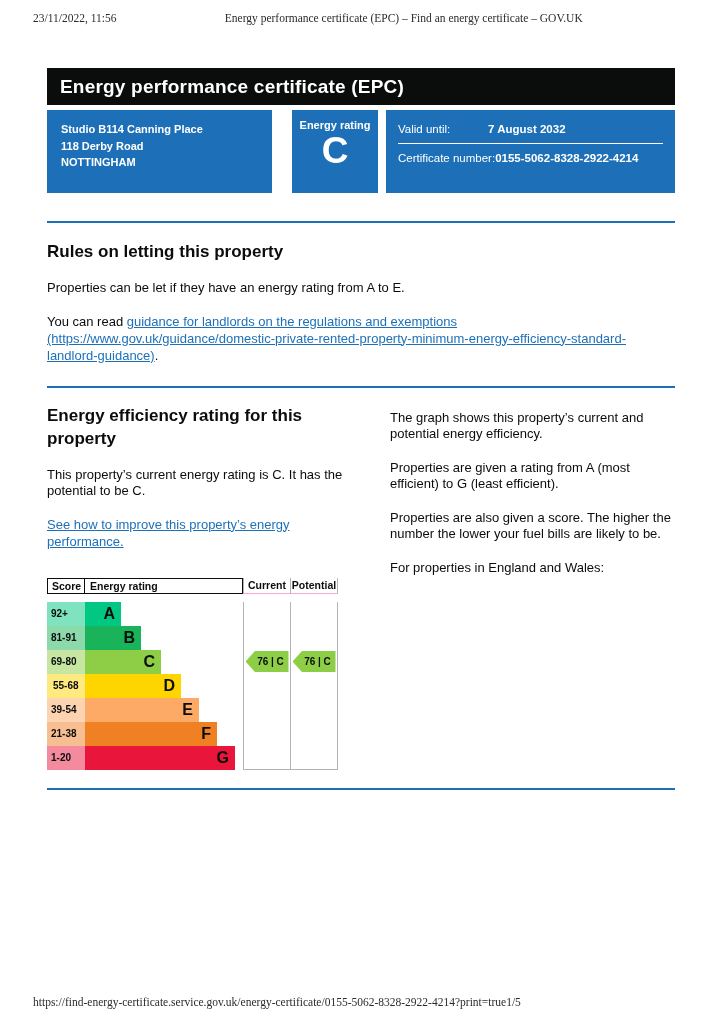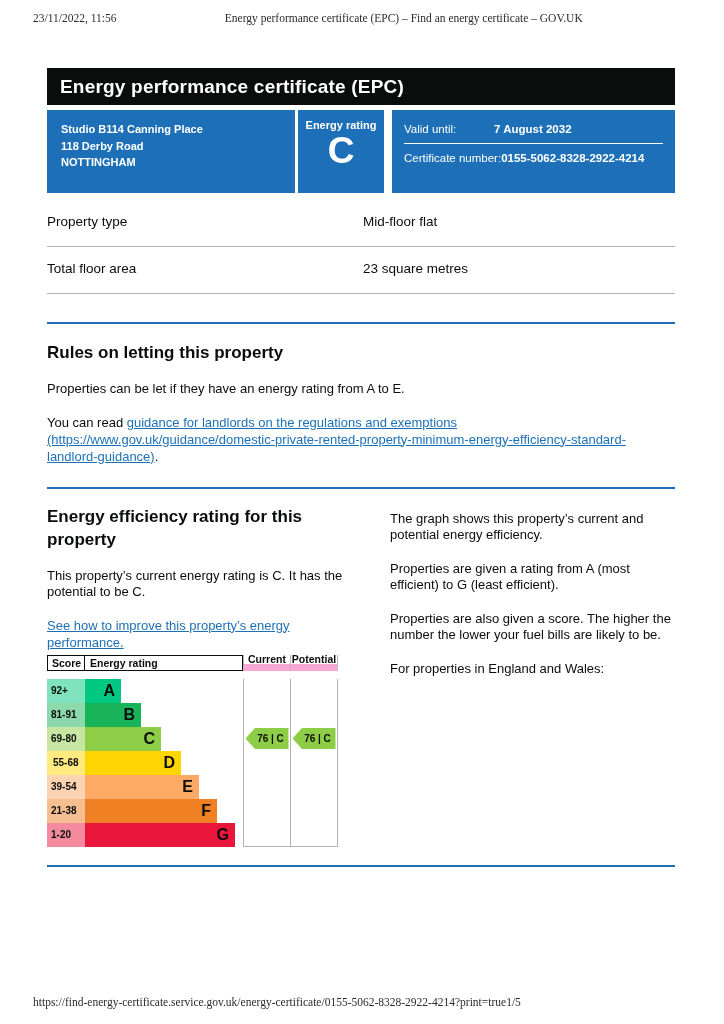--- a/index.html
+++ b/index.html
@@ -16,21 +16,21 @@
                   display:flex; justify-content:flex-start;
                   font-family:"Liberation Serif", serif; font-size:11.5px; color:#2b2b2b; }
 
   .content { position:absolute; left:47px; right:49px; top:68px; }
 
   .banner { background:#0b0c0c; color:#fff; height:37px; display:flex; align-items:center;
             padding-left:13px; font-size:19px; font-weight:bold; letter-spacing:.2px; }
 
   .summary-row { margin-top:5px; display:flex; height:83px; }
   .blue-box { background:#1d70b8; color:#fff; }
-  .address-box { width:248px; padding:11px 14px; font-size:11px; font-weight:bold; line-height:1.5; margin-right:3px; }
+  .address-box { width:225px; padding:11px 14px; font-size:11px; font-weight:bold; line-height:1.5; margin-right:20px; }
   .rating-box { width:86px; margin-right:8px; display:flex; flex-direction:column; align-items:center; padding-top:9px; }
   .rating-box .rating-label { font-size:11px; font-weight:bold; }
   .rating-box .rating-letter { font-size:37px; font-weight:bold; line-height:1.1; }
   .valid-box { flex:1; padding:10px 12px; font-size:11.5px; }
   .valid-row { display:flex; padding:3px 0 8px 0; border-bottom:1px solid #fff; }
   .valid-row .vlabel { width:90px; }
   .valid-row .vvalue { font-weight:bold; }
   .cert-row { display:flex; padding-top:8px; }
   .cert-row .vvalue { font-weight:bold; }
 
@@ -48,26 +48,26 @@
   a.gov-link { color:#1d70b8; text-decoration:underline; }
   .link-para { font-size:13px; line-height:17px; margin-top:16px; overflow-wrap:anywhere; }
 
   .two-col { display:flex; margin-top:16px; }
   .col-left { width:318px; margin-right:25px; flex:none; }
   .col-right { flex:1; }
   .col-right .body-text:first-child { margin-top:6px; }
   .improve-link { display:inline-block; margin-top:16px; font-size:13px; line-height:17px; }
 
   
-  .epc-chart { margin-top:4px; display:grid; grid-template-columns:38px 158px 47px 48px;
+  .epc-chart { margin-top:28px; display:grid; grid-template-columns:38px 158px 47px 48px;
                grid-auto-rows:24px; width:350px; }
   .epc-chart .hdr { height:16px; font-size:10.5px; font-weight:bold; display:flex; align-items:center; }
   .hdr-score { border:1px solid #0b0c0c; padding-left:4px; }
   .hdr-rating { border:1px solid #0b0c0c; border-left:none; padding-left:5px; }
-  .hdr-cur, .hdr-pot { border-left:1px solid #b1b4b6; border-bottom:7px solid #f9a8d4; justify-content:center; }
+  .hdr-cur, .hdr-pot { border-left:1px solid #b1b4b6; border-bottom:1px solid #f9a8d4; justify-content:center; }
   .hdr-pot { border-right:1px solid #b1b4b6; }
   .score-cell { font-size:10px; font-weight:bold; display:flex; align-items:center; padding-left:4px; }
   .bar-cell { position:relative; }
   .band-bar { height:24px; display:flex; align-items:center; justify-content:flex-end;
               padding-right:6px; font-size:16px; font-weight:bold; color:#0b0c0c; }
   .cur-cell, .pot-cell { border-left:1px solid #b1b4b6; display:flex; align-items:center; justify-content:center; }
   .pot-cell { border-right:1px solid #b1b4b6; }
   .cur-cell.last, .pot-cell.last { border-bottom:1px solid #b1b4b6; }
   .epc-arrow { width:43px; height:21px; display:flex; align-items:center; justify-content:center;
                padding-left:7px; font-size:10px; font-weight:bold; color:#0b0c0c;
@@ -105,30 +105,20 @@
           <span class="vlabel">Valid until:</span>
           <span class="vvalue">7 August 2032</span>
         </div>
         <div class="cert-row">
           <span class="vlabel2">Certificate number:</span>
           <span class="vvalue">0155-5062-8328-2922-4214</span>
         </div>
       </div>
     </div>
 
-    <div class="detail-rows">
-        <div class="detail-row">
-          <div class="detail-label">Property type</div>
-          <div class="detail-value">Mid-floor flat</div>
-        </div>
-        <div class="detail-row">
-          <div class="detail-label">Total floor area</div>
-          <div class="detail-value">23 square metres</div>
-        </div>
-      </div>
 
     <hr class="blue-hr hr1">
 
     <div>
       <h2 class="section-heading">Rules on letting this property</h2>
       <p class="body-text">Properties can be let if they have an energy rating from A to E.</p>
       <p class="link-para"><span>You can read </span><a href="#" class="gov-link">guidance for landlords on the regulations and exemptions (https://www.gov.uk/guidance/domestic-private-rented-property-minimum-energy-efficiency-standard-landlord-guidance)</a><span>.</span></p>
     </div>
 
     <hr class="blue-hr hr2">

